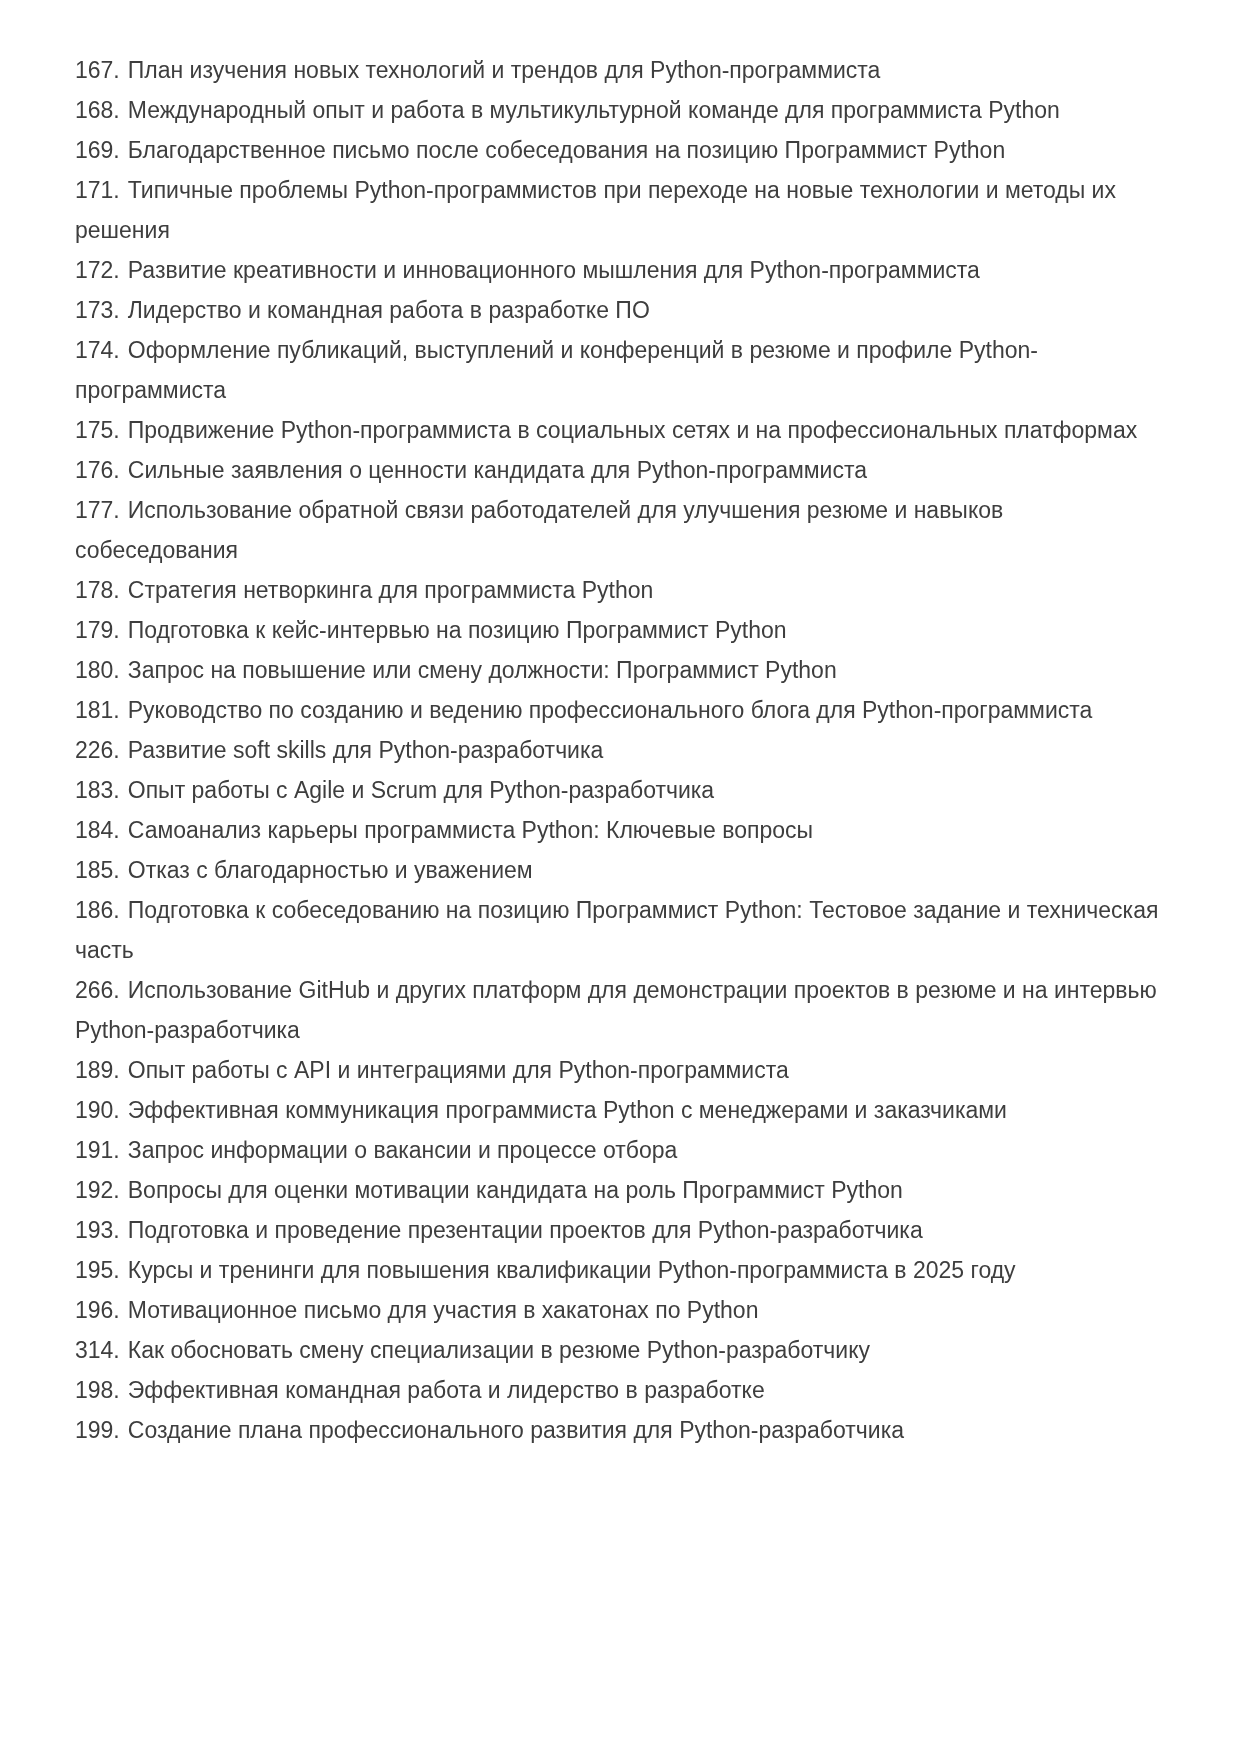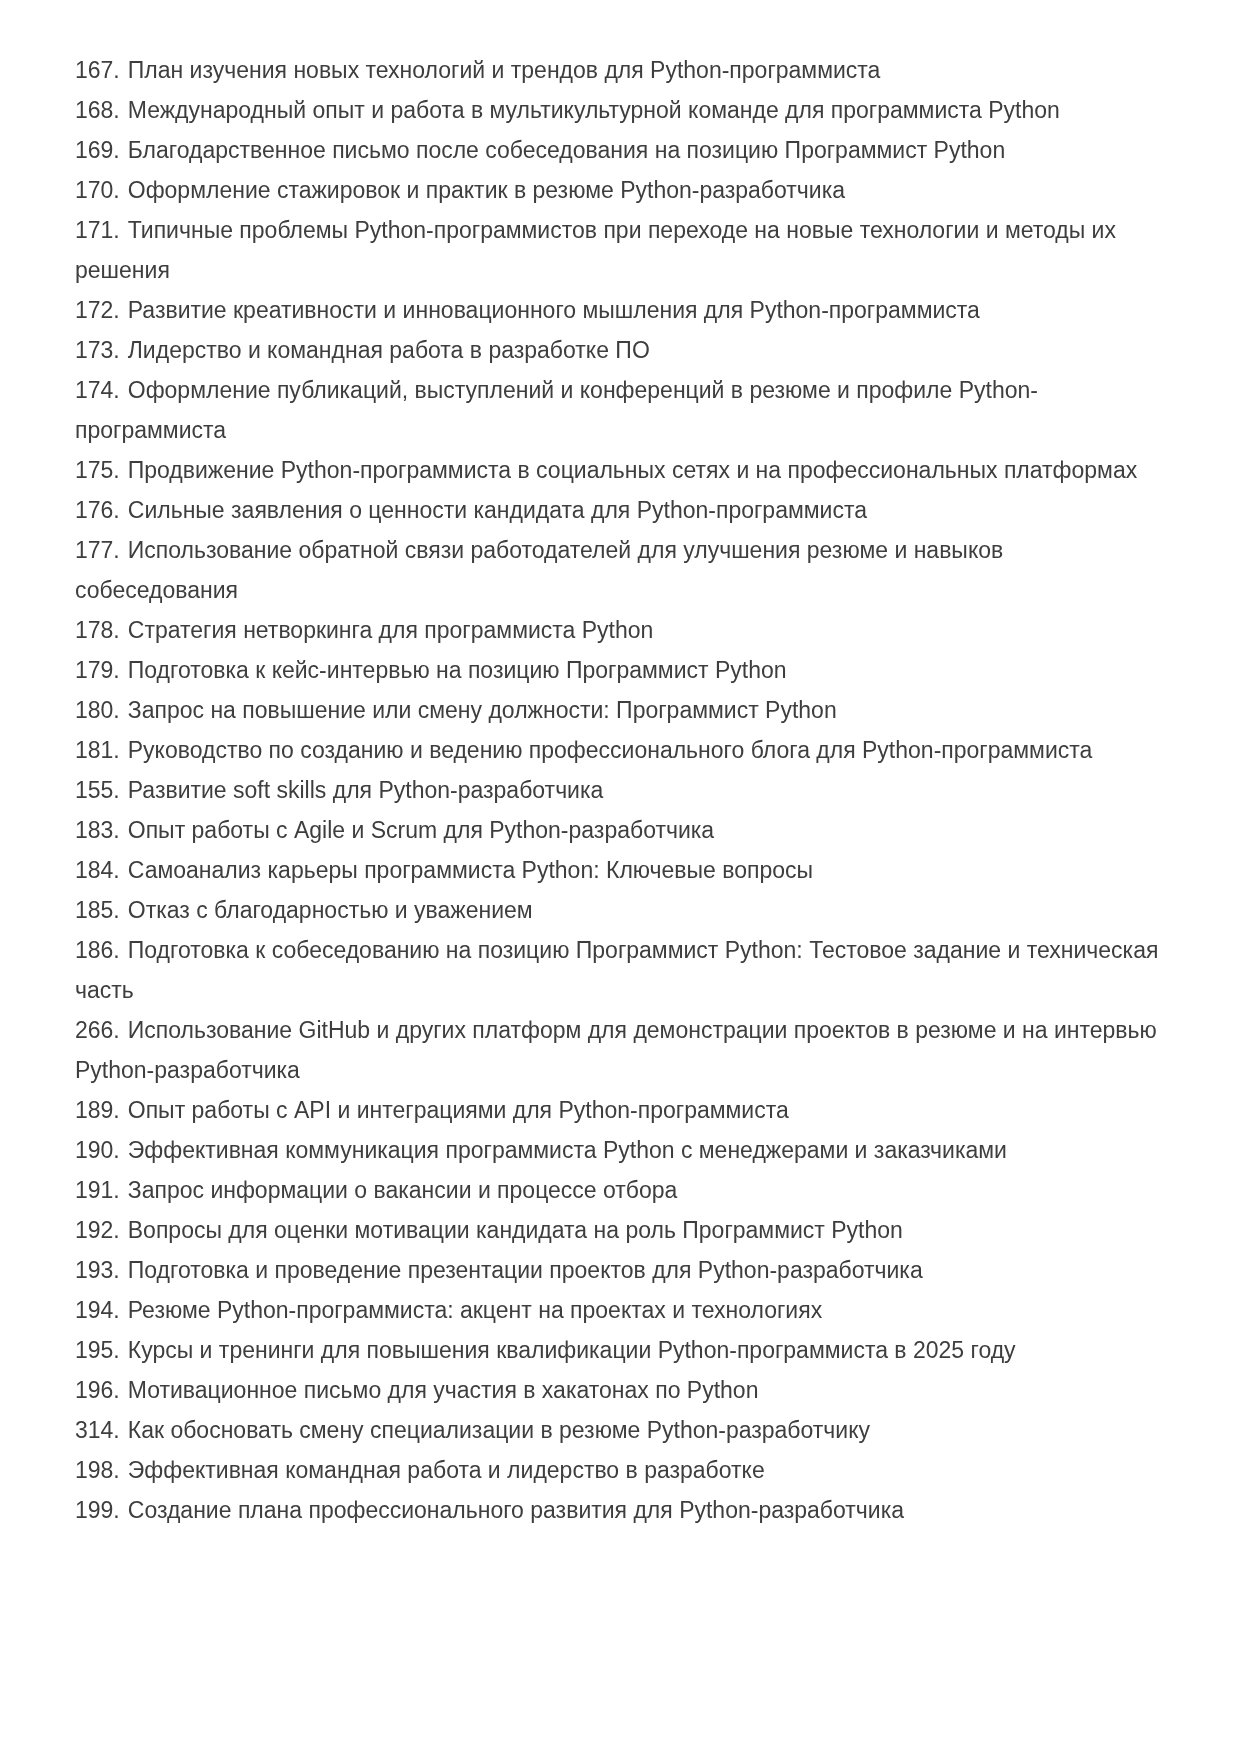--- a/index.html
+++ b/index.html
@@ -30,42 +30,40 @@
     white-space: nowrap;
   }
 </style>
 </head>
 <body>
 
 <div class="doc" id="list-container">
     <p class="item"><span class="num">167.</span><span class="txt">План изучения новых технологий и трендов для Python-программиста</span></p>
     <p class="item"><span class="num">168.</span><span class="txt">Международный опыт и работа в мультикультурной команде для программиста Python</span></p>
     <p class="item"><span class="num">169.</span><span class="txt">Благодарственное письмо после собеседования на позицию Программист Python</span></p>
-    <p class="item"><span class="num">170.</span><span class="txt">Оформление стажировок и практик в резюме Python-разработчика</span></p>
     <p class="item"><span class="num">171.</span><span class="txt">Типичные проблемы Python-программистов при переходе на новые технологии и методы их решения</span></p>
     <p class="item"><span class="num">172.</span><span class="txt">Развитие креативности и инновационного мышления для Python-программиста</span></p>
     <p class="item"><span class="num">173.</span><span class="txt">Лидерство и командная работа в разработке ПО</span></p>
     <p class="item"><span class="num">174.</span><span class="txt">Оформление публикаций, выступлений и конференций в резюме и профиле Python-программиста</span></p>
     <p class="item"><span class="num">175.</span><span class="txt">Продвижение Python-программиста в социальных сетях и на профессиональных платформах</span></p>
     <p class="item"><span class="num">176.</span><span class="txt">Сильные заявления о ценности кандидата для Python-программиста</span></p>
     <p class="item"><span class="num">177.</span><span class="txt">Использование обратной связи работодателей для улучшения резюме и навыков собеседования</span></p>
     <p class="item"><span class="num">178.</span><span class="txt">Стратегия нетворкинга для программиста Python</span></p>
     <p class="item"><span class="num">179.</span><span class="txt">Подготовка к кейс-интервью на позицию Программист Python</span></p>
     <p class="item"><span class="num">180.</span><span class="txt">Запрос на повышение или смену должности: Программист Python</span></p>
     <p class="item"><span class="num">181.</span><span class="txt">Руководство по созданию и ведению профессионального блога для Python-программиста</span></p>
-    <p class="item"><span class="num">155.</span><span class="txt">Развитие soft skills для Python-разработчика</span></p>
+    <p class="item"><span class="num">226.</span><span class="txt">Развитие soft skills для Python-разработчика</span></p>
     <p class="item"><span class="num">183.</span><span class="txt">Опыт работы с Agile и Scrum для Python-разработчика</span></p>
     <p class="item"><span class="num">184.</span><span class="txt">Самоанализ карьеры программиста Python: Ключевые вопросы</span></p>
     <p class="item"><span class="num">185.</span><span class="txt">Отказ с благодарностью и уважением</span></p>
     <p class="item"><span class="num">186.</span><span class="txt">Подготовка к собеседованию на позицию Программист Python: Тестовое задание и техническая часть</span></p>
     <p class="item"><span class="num">266.</span><span class="txt">Использование GitHub и других платформ для демонстрации проектов в резюме и на интервью Python-разработчика</span></p>
     <p class="item"><span class="num">189.</span><span class="txt">Опыт работы с API и интеграциями для Python-программиста</span></p>
     <p class="item"><span class="num">190.</span><span class="txt">Эффективная коммуникация программиста Python с менеджерами и заказчиками</span></p>
     <p class="item"><span class="num">191.</span><span class="txt">Запрос информации о вакансии и процессе отбора</span></p>
     <p class="item"><span class="num">192.</span><span class="txt">Вопросы для оценки мотивации кандидата на роль Программист Python</span></p>
     <p class="item"><span class="num">193.</span><span class="txt">Подготовка и проведение презентации проектов для Python-разработчика</span></p>
-    <p class="item"><span class="num">194.</span><span class="txt">Резюме Python-программиста: акцент на проектах и технологиях</span></p>
     <p class="item"><span class="num">195.</span><span class="txt">Курсы и тренинги для повышения квалификации Python-программиста в 2025 году</span></p>
     <p class="item"><span class="num">196.</span><span class="txt">Мотивационное письмо для участия в хакатонах по Python</span></p>
     <p class="item"><span class="num">314.</span><span class="txt">Как обосновать смену специализации в резюме Python-разработчику</span></p>
     <p class="item"><span class="num">198.</span><span class="txt">Эффективная командная работа и лидерство в разработке</span></p>
     <p class="item"><span class="num">199.</span><span class="txt">Создание плана профессионального развития для Python-разработчика</span></p>
   </div>
 
 </body></html>

